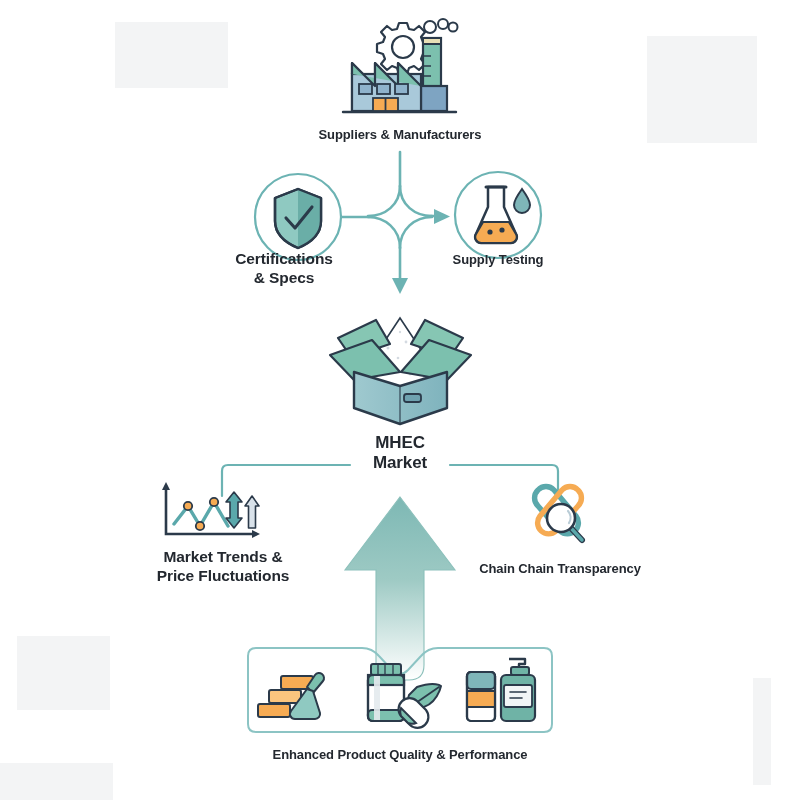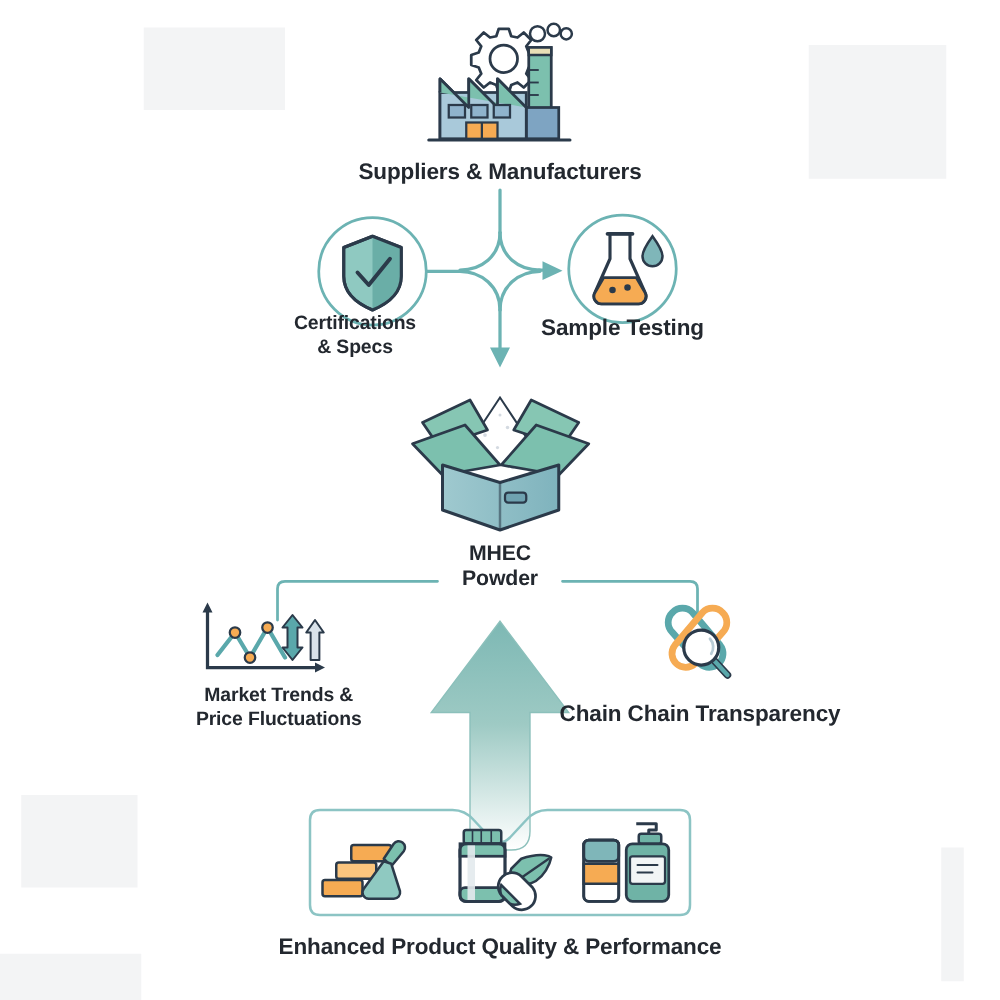--- a/index.html
+++ b/index.html
@@ -17,21 +17,21 @@
   .lbl{
     position:absolute;
     text-align:center;
     font-size:15.5px;
     font-weight:700;
     line-height:1.22;
     color:#23282f;
     letter-spacing:-0.1px;
     white-space:pre-line;
   }
-  .lbl.big{font-size:18px;}
+  .lbl.big{font-size:13px;}
   .lbl.center{font-size:16px;}
   svg{display:block;overflow:visible;}
   .svgwrap{position:absolute;left:0;top:0;width:800px;height:800px;pointer-events:none;}
 </style>
 </head>
 <body>
 
 <div id="stage">
 
   <div class="bgsq" style="left:115px;top:22px;width:113px;height:66px;"></div>
@@ -153,21 +153,21 @@
 
         <path d="M36,17 L52,17 L52,37 L64,64 a6,6 0 0 1 -5.5,9 L29.5,73 a6,6 0 0 1 -5.5,-9 L36,37 Z" fill="#ffffff" stroke="#2b3a4a" stroke-width="2.5" stroke-linejoin="round"></path>
 
         <path d="M31,52 L57,52 L64,64 a6,6 0 0 1 -5.5,9 L29.5,73 a6,6 0 0 1 -5.5,-9 Z" fill="#f6ab53" stroke="#2b3a4a" stroke-width="2.2" stroke-linejoin="round"></path>
         <circle cx="38" cy="62" r="2.6" fill="#2b3a4a"></circle>
         <circle cx="50" cy="60" r="2.6" fill="#2b3a4a"></circle>
         <path d="M34,17 L54,17" stroke="#2b3a4a" stroke-width="3" stroke-linecap="round"></path>
       </g>
     </svg>
   </div>
-  <div class="lbl big" style="left:408px;top:252px;width:180px;">Sample Testing</div>
+  <div class="lbl big" style="left:408px;top:252px;width:180px;">Supply Testing</div>
 
   <div class="node" style="left:318px;top:300px;width:165px;height:132px;">
     <svg width="165" height="132" viewBox="0 0 165 132">
       <g>
 
         <path d="M82,18 L127,86 L37,86 Z" fill="#ffffff" stroke="#2b3a4a" stroke-width="1.6"></path>
         <g fill="#cdd4dc" opacity="0.85">
           <circle cx="70" cy="48" r="1.5"></circle>
             <circle cx="88" cy="42" r="1.4"></circle>
           <circle cx="62" cy="62" r="1.5"></circle>
@@ -186,21 +186,21 @@
         <path d="M12,55 L54,40 L82,72 L36,80 Z" fill="#7cc0ae" stroke="#2b3a4a" stroke-width="2.2" stroke-linejoin="round"></path>
         <path d="M153,55 L111,40 L83,72 L129,80 Z" fill="#7cc0ae" stroke="#2b3a4a" stroke-width="2.2" stroke-linejoin="round"></path>
 
         <path d="M36,72 L82,86 L129,72 L129,108 L82,124 L36,108 Z" fill="url(#boxSideGrad)" stroke="#2b3a4a" stroke-width="2.4" stroke-linejoin="round"></path>
         <path d="M82,86 L82,124" stroke="#2b3a4a" stroke-width="2" opacity="0.55"></path>
         <rect x="86" y="94" width="17" height="8" rx="2.5" fill="#6fa2b0" stroke="#2b3a4a" stroke-width="1.8"></rect>
       </g>
     </svg>
   </div>
   <div class="lbl center" style="left:320px;top:433px;width:160px;font-size:17px;line-height:1.18;">MHEC
-Powder</div>
+Market</div>
 
   <div class="node" style="left:148px;top:482px;width:132px;height:62px;">
     <svg width="132" height="62" viewBox="0 0 132 62">
       <g>
 
         <path d="M18,4 L18,52 L108,52" fill="none" stroke="#2b3a4a" stroke-width="2.6" stroke-linecap="round"></path>
         <polygon points="18,0 14,8 22,8" fill="#2b3a4a"></polygon>
         <polygon points="112,52 104,48 104,56" fill="#2b3a4a"></polygon>
 
         <path d="M26,42 L40,24 L52,44 L66,20 L80,44" fill="none" stroke="#5aa8ab" stroke-width="3.4" stroke-linecap="round" stroke-linejoin="round"></path>

